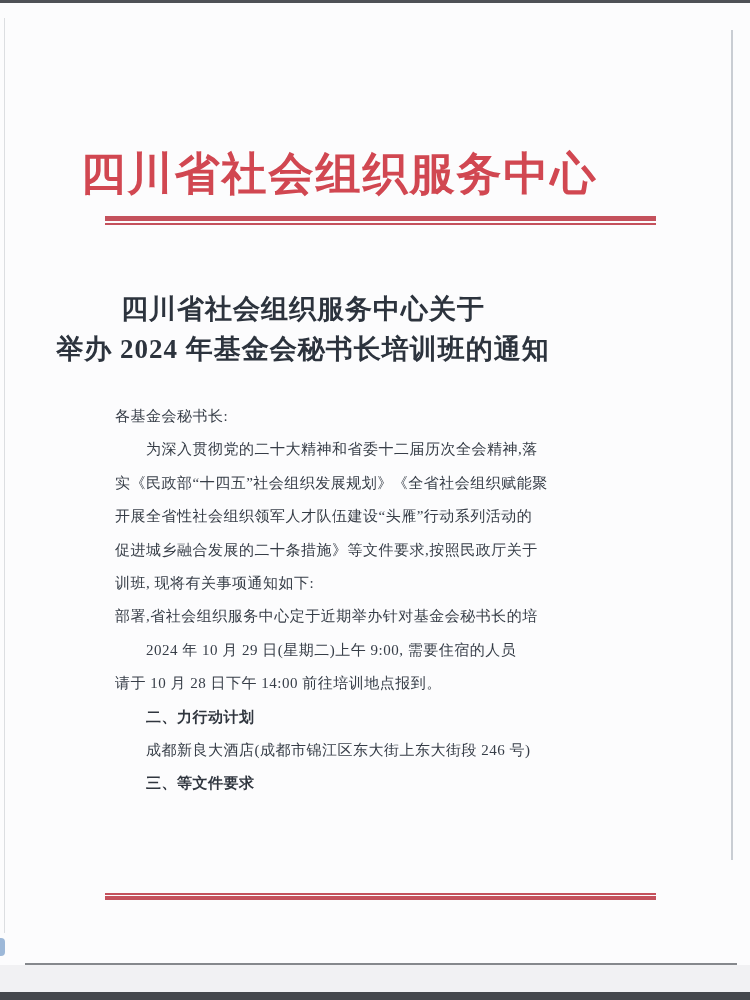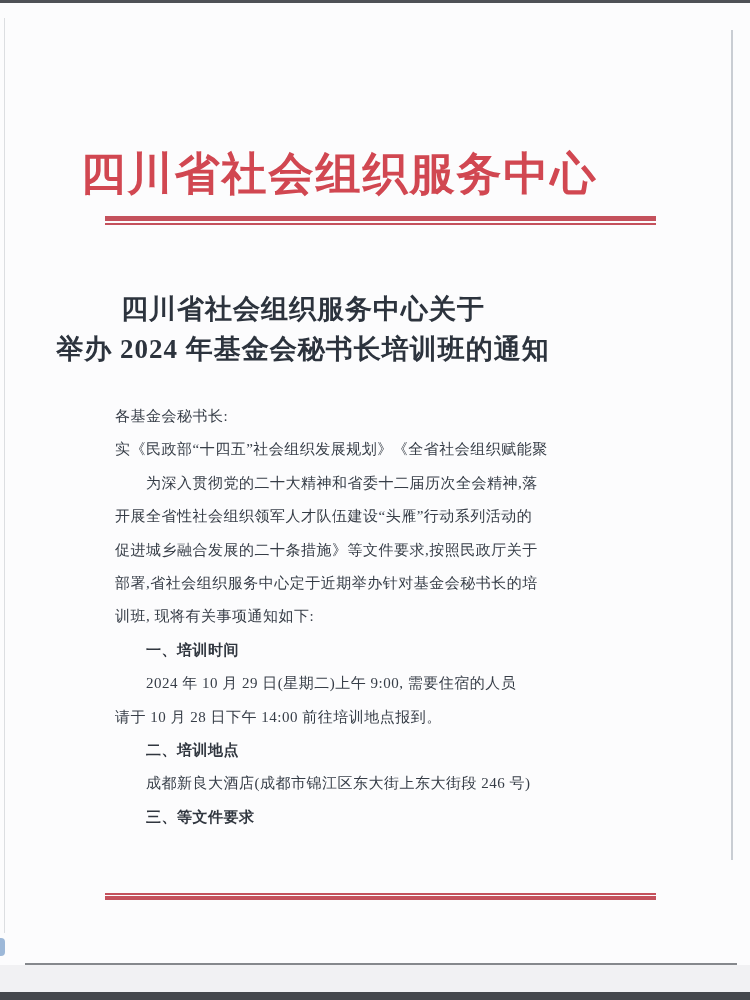--- a/index.html
+++ b/index.html
@@ -74,29 +74,28 @@
 
   <div class="sep sep-top"></div>
 
   <div class="doc-title">
     <div>四川省社会组织服务中心关于</div>
     <div>举办 2024 年基金会秘书长培训班的通知</div>
   </div>
 
   <div class="doc-body">
       <div class="line">各基金会秘书长:</div>
+      <div class="line">　　为深入贯彻党的二十大精神和省委十二届历次全会精神,落</div>
       <div class="line">实《民政部“十四五”社会组织发展规划》《全省社会组织赋能聚</div>
-      <div class="line">　　为深入贯彻党的二十大精神和省委十二届历次全会精神,落</div>
       <div class="line">开展全省性社会组织领军人才队伍建设“头雁”行动系列活动的</div>
       <div class="line">促进城乡融合发展的二十条措施》等文件要求,按照民政厅关于</div>
+      <div class="line">训班, 现将有关事项通知如下:</div>
       <div class="line">部署,省社会组织服务中心定于近期举办针对基金会秘书长的培</div>
-      <div class="line">训班, 现将有关事项通知如下:</div>
-      <div class="line bold">　　一、培训时间</div>
       <div class="line">　　2024 年 10 月 29 日(星期二)上午 9:00, 需要住宿的人员</div>
       <div class="line">请于 10 月 28 日下午 14:00 前往培训地点报到。</div>
-      <div class="line bold">　　二、培训地点</div>
+      <div class="line bold">　　二、力行动计划</div>
       <div class="line">　　成都新良大酒店(成都市锦江区东大街上东大街段 246 号)</div>
       <div class="line bold">　　三、等文件要求</div>
     </div>
 
   <div class="sep sep-bottom"></div>
 
 </div>
 
 </body></html>

